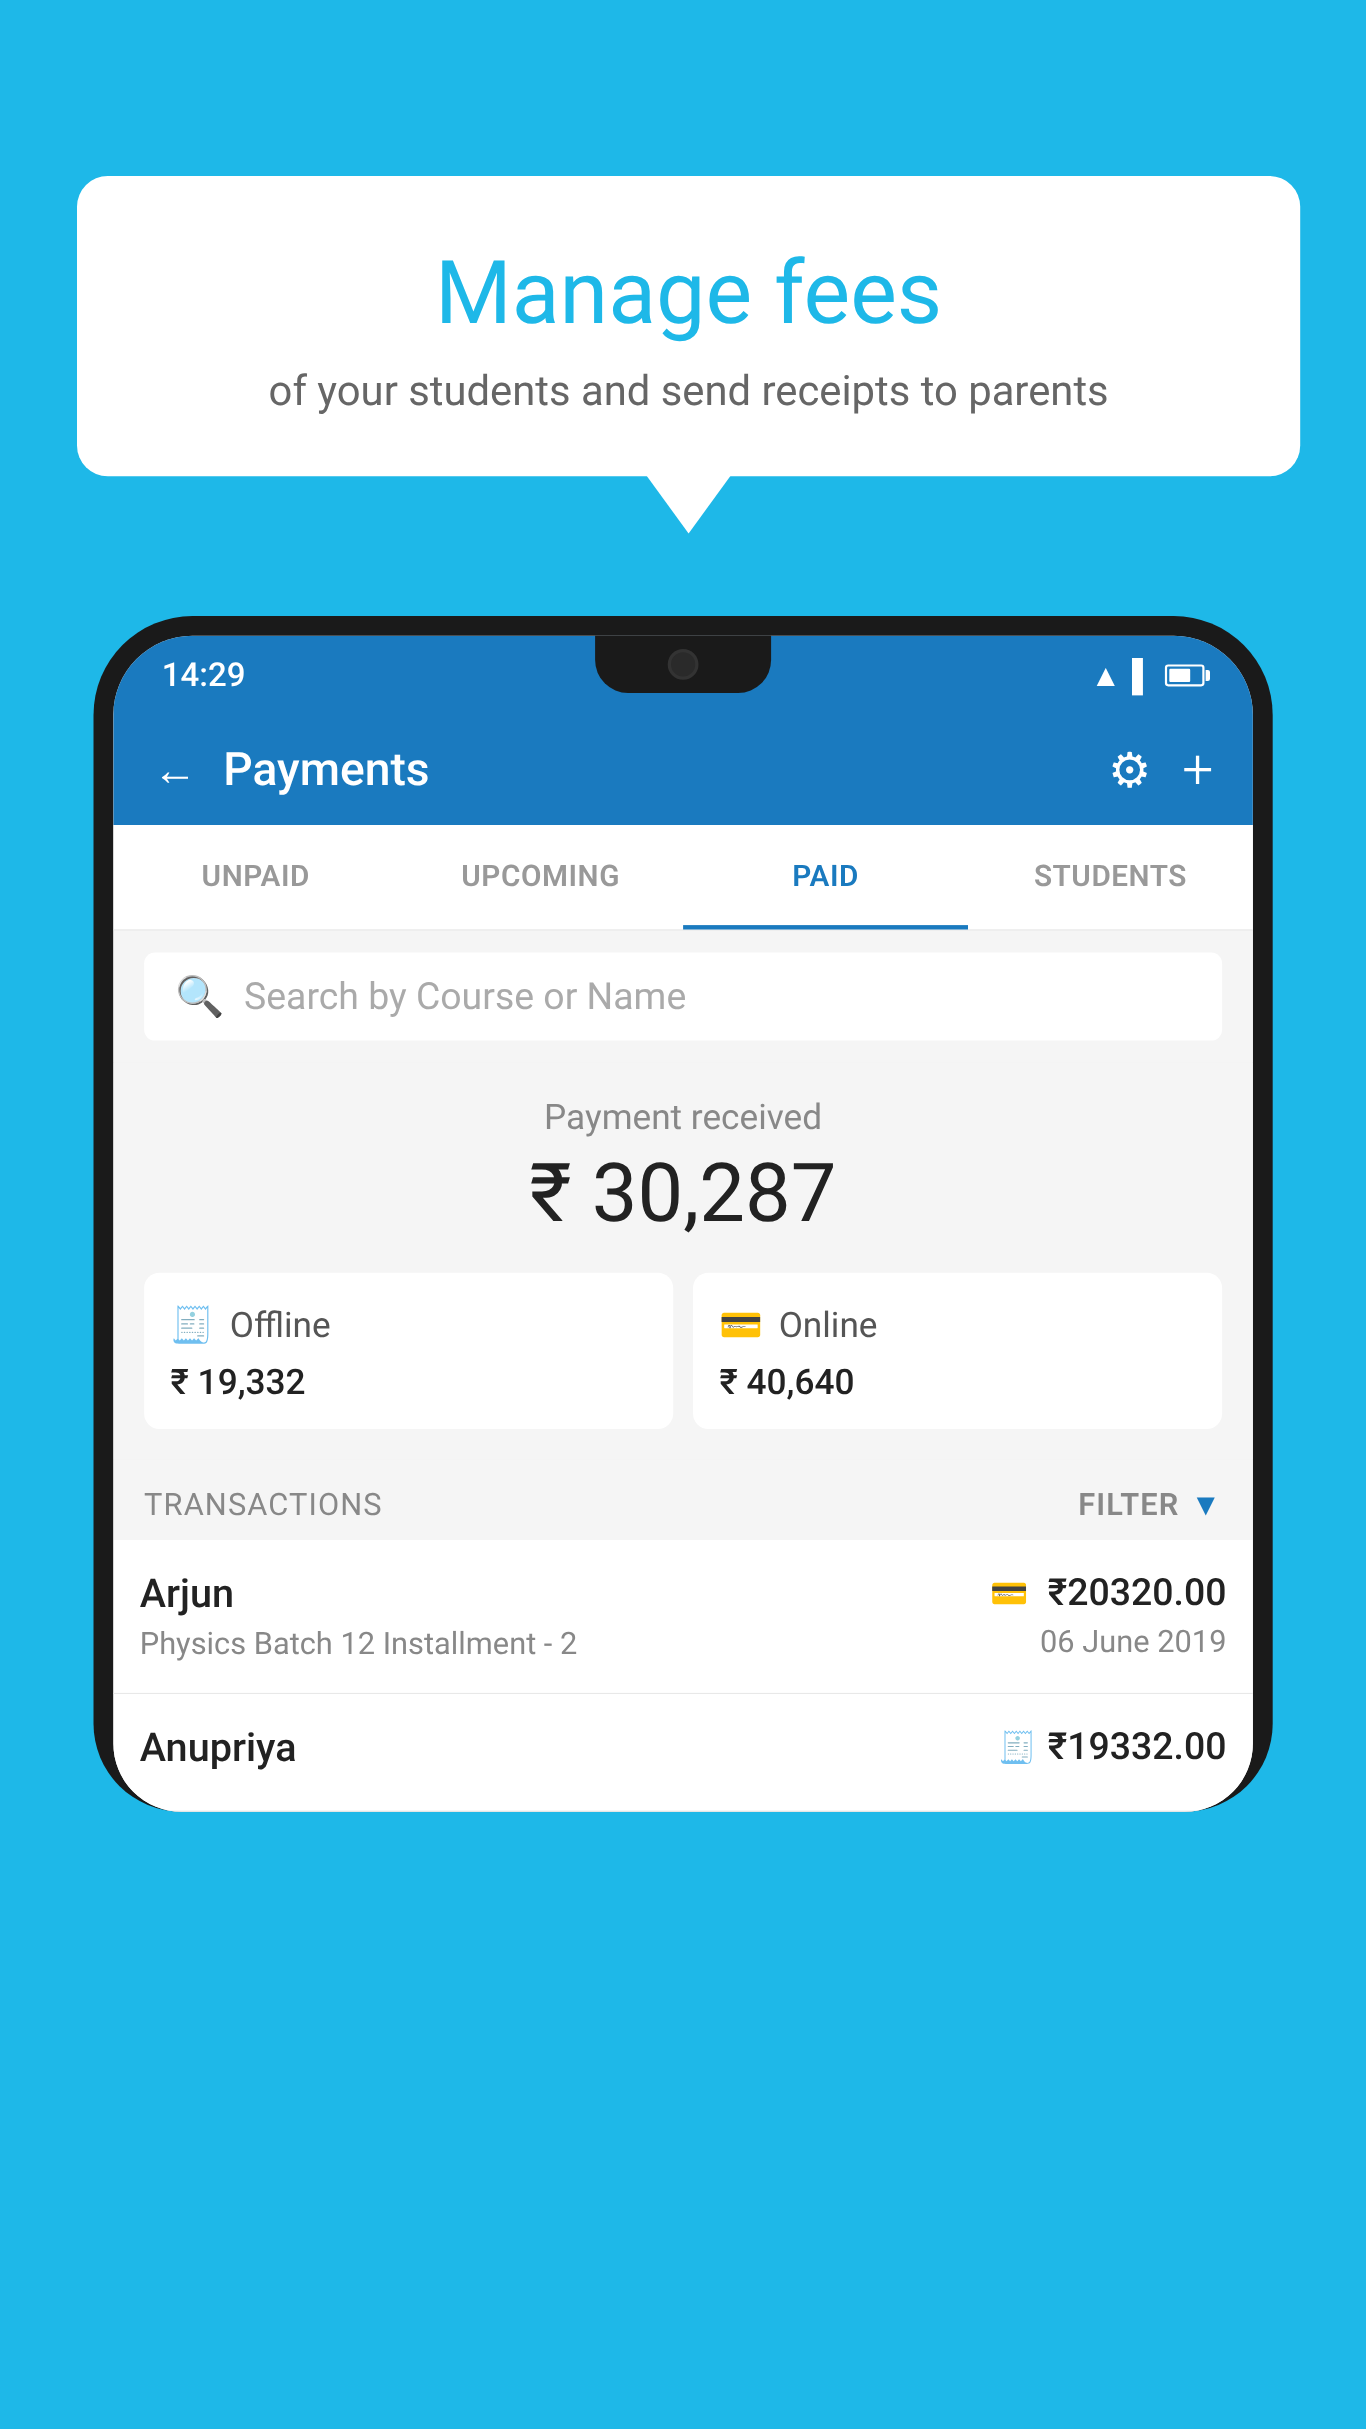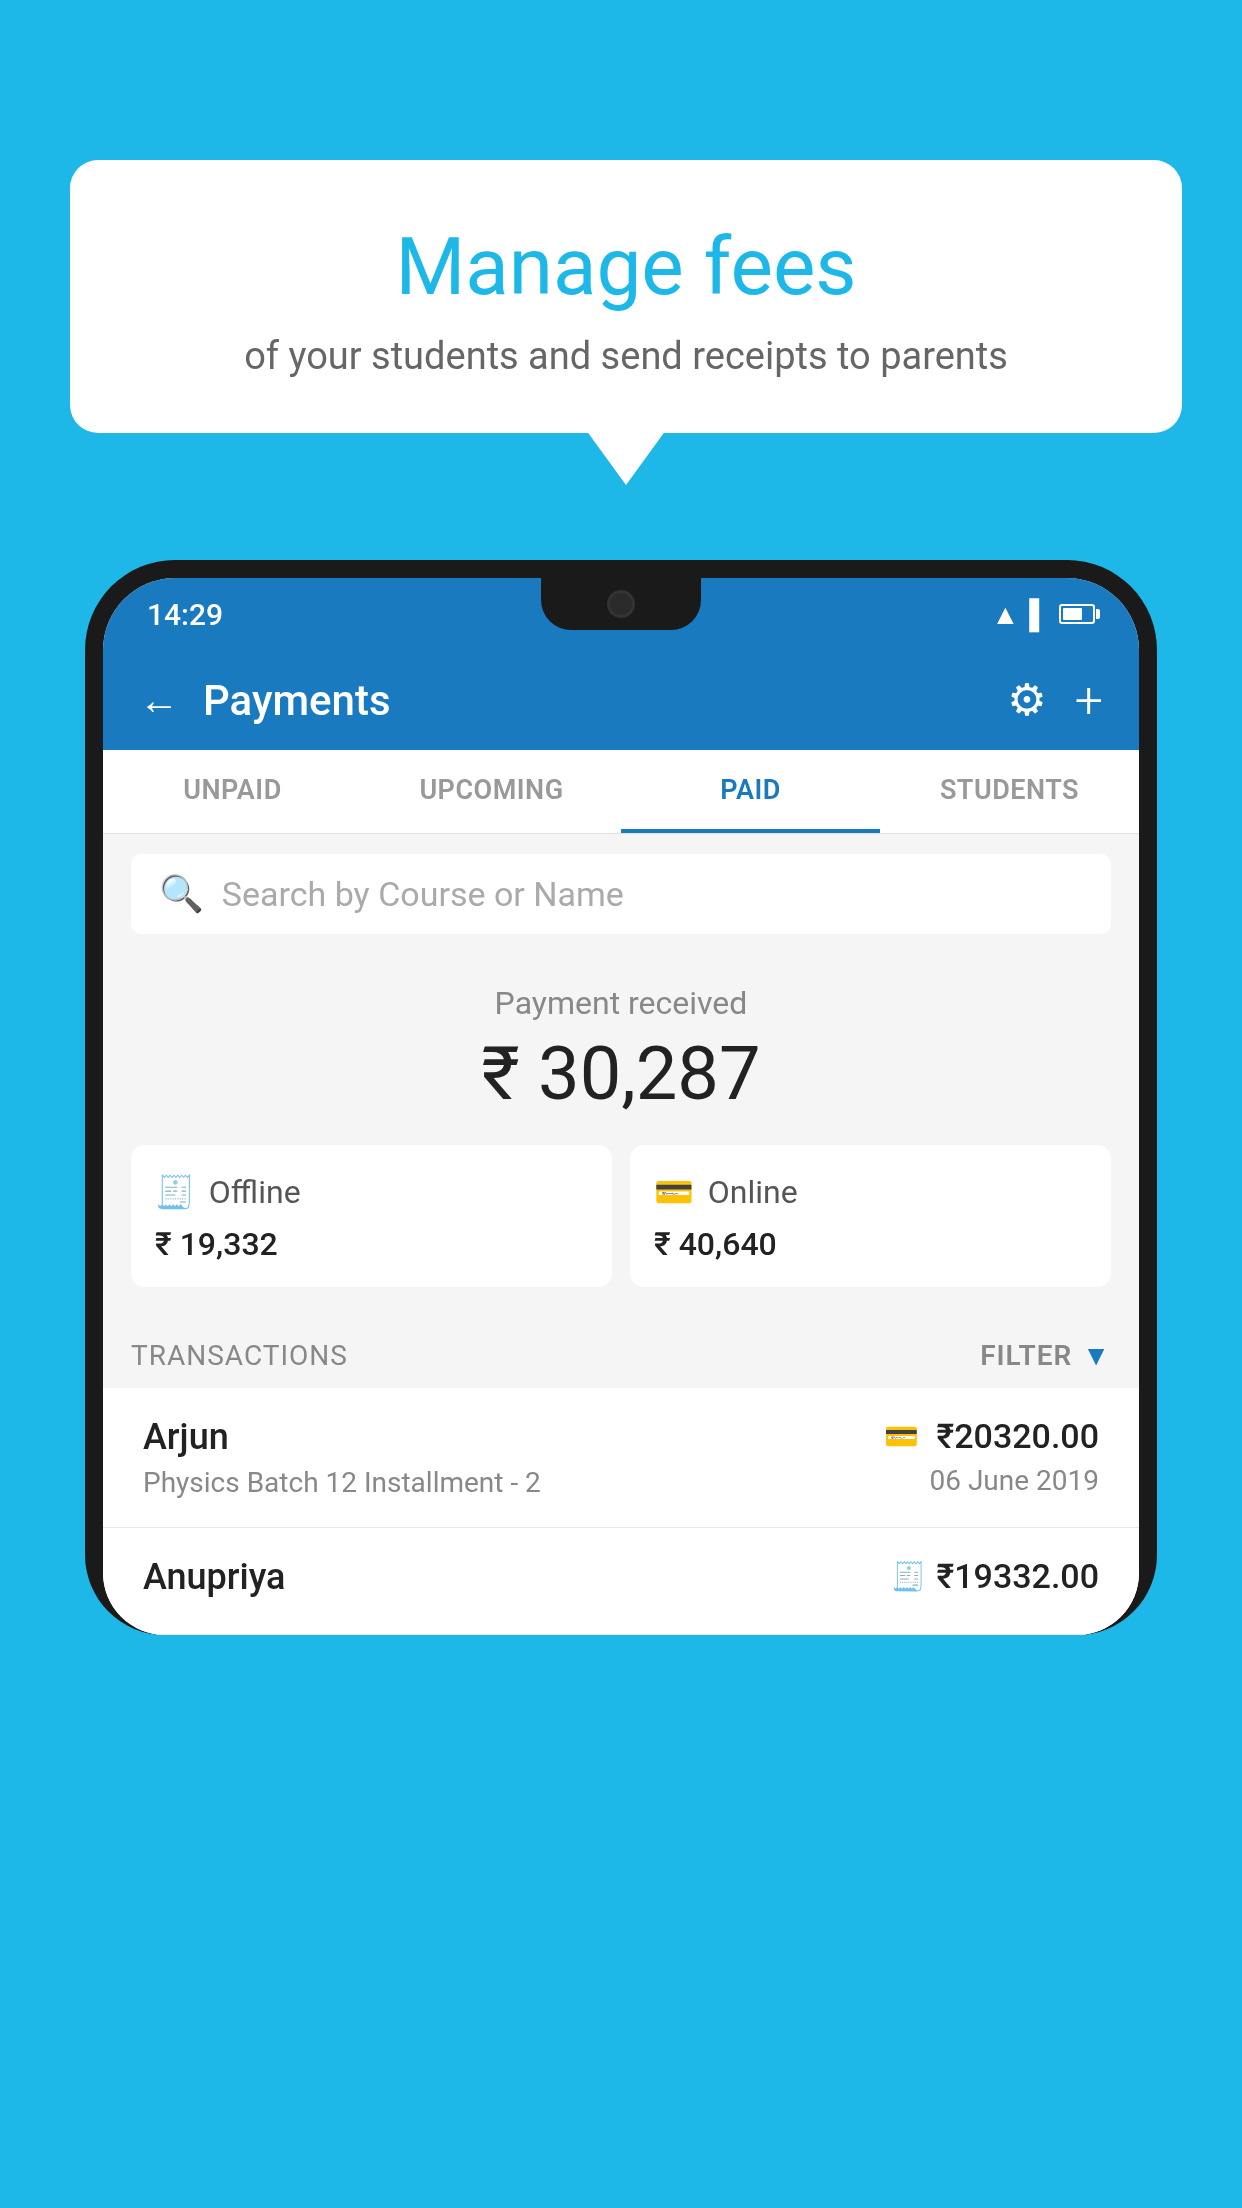--- a/index.html
+++ b/index.html
@@ -169,21 +169,21 @@
     .plus-icon {
       color: white;
       font-size: 50px;
       font-weight: 300;
     }
 
     
     .tabs-bar {
       background: white;
       display: flex;
-      height: 84px;
+      height: 96px;
       align-items: stretch;
       border-bottom: 1px solid #e0e0e0;
     }
     .tab-item {
       flex: 1;
       display: flex;
       align-items: center;
       justify-content: center;
       font-size: 27px;
       font-weight: 600;
@@ -293,21 +293,21 @@
       cursor: pointer;
     }
     .filter-icon {
       color: #1a7abf;
       font-size: 28px;
     }
 
     
     .transaction-row {
       background: white;
-      padding: 28px 40px;
+      padding: 28px 24px;
       border-bottom: 1px solid #e8e8e8;
       display: flex;
       align-items: flex-start;
       justify-content: space-between;
     }
     .transaction-left {}
     .transaction-name {
       font-size: 36px;
       font-weight: 500;
       color: #222;

